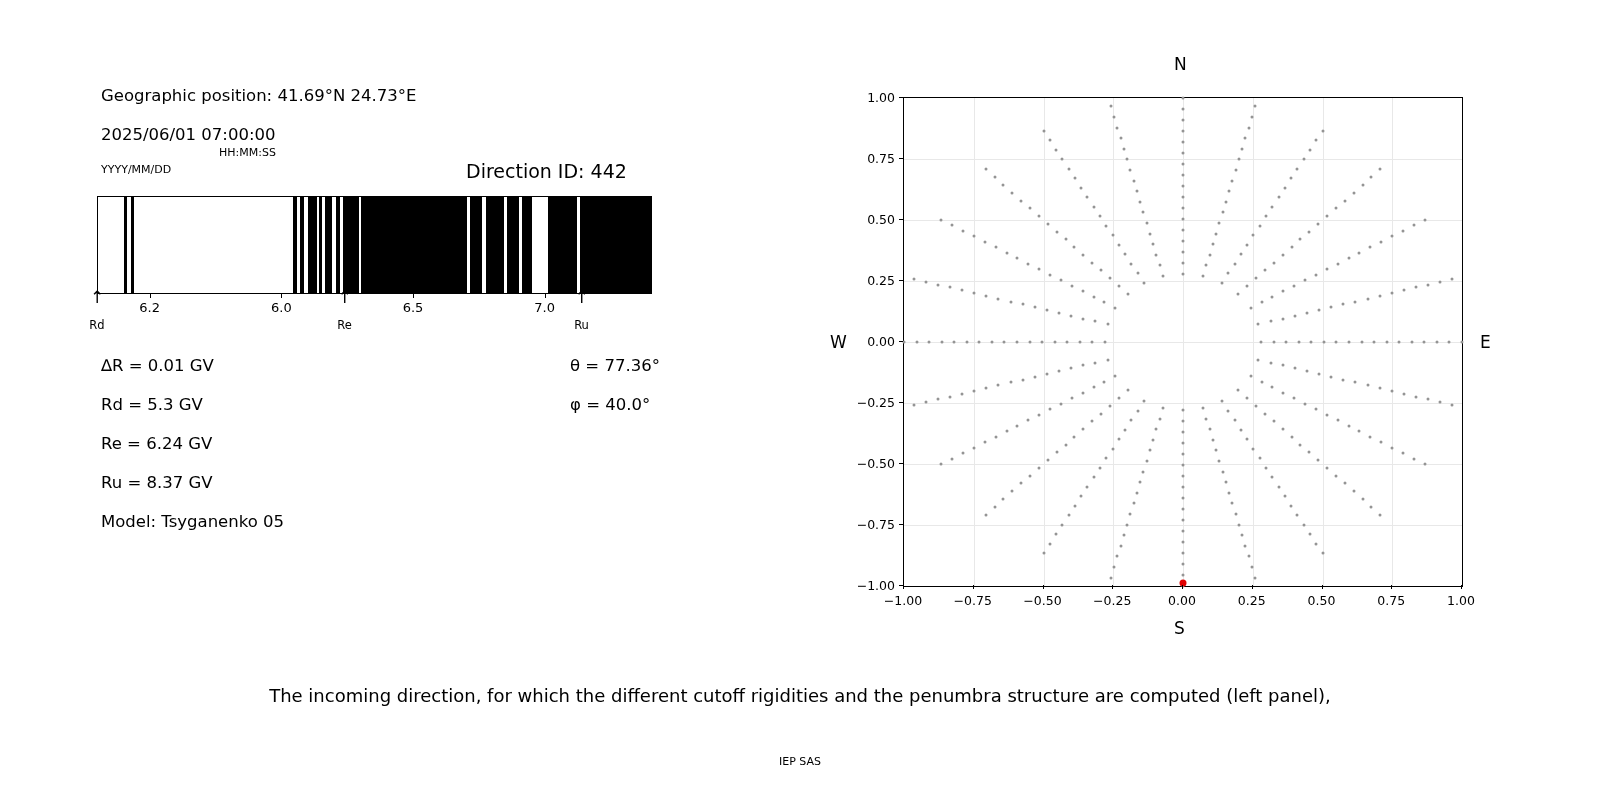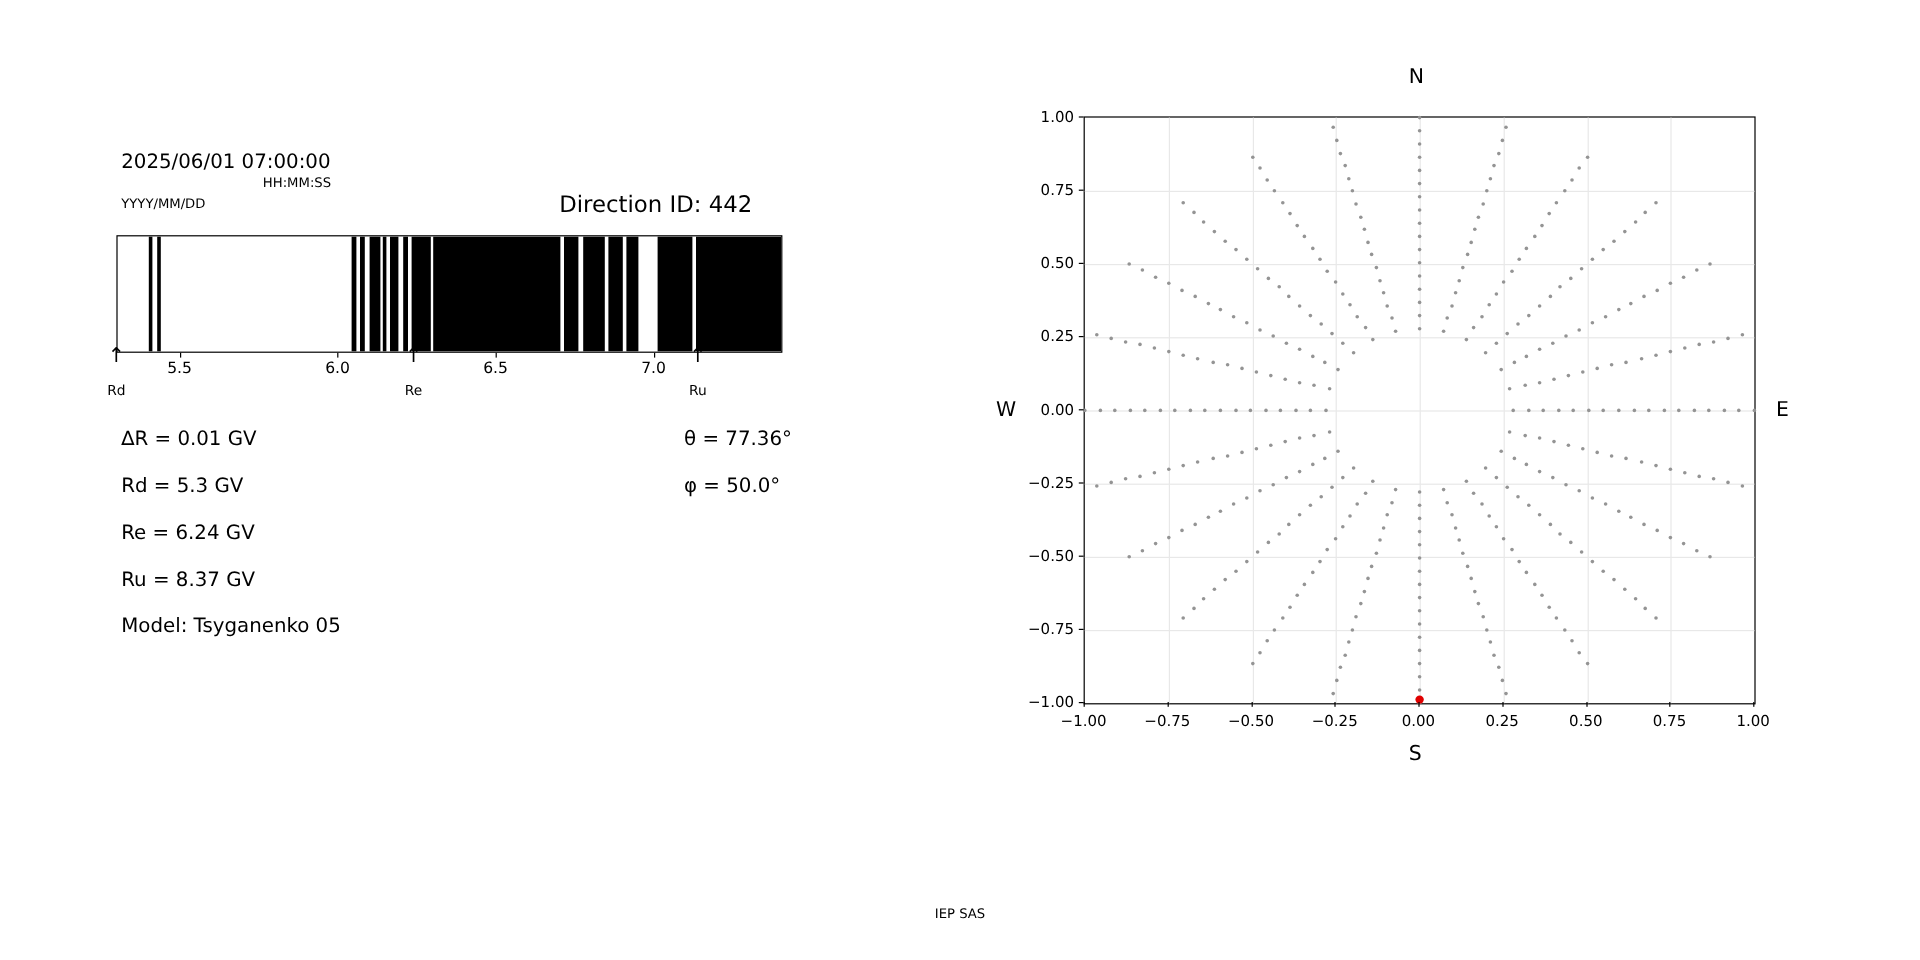--- a/index.html
+++ b/index.html
@@ -164,20 +164,21 @@
     text-align: center;
     font-size: 11px;
     color: #000;
   }
 </style>
 </head>
 <body>
 
 <div id="left-panel" class="abs">
 
+  <div class="abs info-line" style="left:101px; top:86px;">Geographic position: 41.69°N 24.73°E</div>
 
   <div class="abs info-line" style="left:101px; top:125px;">2025/06/01 07:00:00</div>
 
   <div class="abs small-label" style="left:101px; top:163px;">YYYY/MM/DD</div>
 
   <div class="abs small-label" style="left:219px; top:146px;">HH:MM:SS</div>
 
   <div class="abs" id="direction-id" style="left:466px; top:160px;">Direction ID: 442</div>
 
   <div class="abs" id="penumbra-box">
@@ -196,21 +197,21 @@
       <div class="band" style="left: 388.417px; width: 17.1167px;"></div>
       <div class="band" style="left: 408.693px; width: 12.64px;"></div>
       <div class="band" style="left: 424.493px; width: 10.0067px;"></div>
       <div class="band" style="left: 450.3px; width: 28.9667px;"></div>
       <div class="band" style="left: 482.427px; width: 70.5733px;"></div>
     </div>
 
   <div class="abs" id="penumbra-axis">
 
   <div class="tick" style="left: 52.6667px;"></div>
-      <div class="tick-label" style="left: 52.6667px;">5.5</div>
+      <div class="tick-label" style="left: 52.6667px;">6.2</div>
       <div class="tick" style="left: 184.333px;"></div>
       <div class="tick-label" style="left: 184.333px;">6.0</div>
       <div class="tick" style="left: 316px;"></div>
       <div class="tick-label" style="left: 316px;">6.5</div>
       <div class="tick" style="left: 447.667px;"></div>
       <div class="tick-label" style="left: 447.667px;">7.0</div>
       <div class="arrow-marker" style="left: 0px; top: -4px;">
         <span class="arrow-glyph">↑</span>
         <span class="arrow-text">Rd</span>
       </div>
@@ -224,21 +225,21 @@
       </div>
     </div>
 
   <div class="abs info-line" style="left:101px; top:356px;">∆R = 0.01 GV</div>
   <div class="abs info-line" style="left:101px; top:395px;">Rd = 5.3 GV</div>
   <div class="abs info-line" style="left:101px; top:434px;">Re = 6.24 GV</div>
   <div class="abs info-line" style="left:101px; top:473px;">Ru = 8.37 GV</div>
   <div class="abs info-line" style="left:101px; top:512px;">Model: Tsyganenko 05</div>
 
   <div class="abs info-line" style="left:570px; top:356px;">θ = 77.36°</div>
-  <div class="abs info-line" style="left:570px; top:395px;">φ = 50.0°</div>
+  <div class="abs info-line" style="left:570px; top:395px;">φ = 40.0°</div>
 </div>
 
 <div id="right-panel" class="abs">
 
   <div class="compass" style="left:354px; top:14px;">N</div>
 
   <div class="compass" style="left:354px; top:578px;">S</div>
 
   <div class="compass" style="left:10px; top:292px;">W</div>
 
@@ -705,15 +706,16 @@
       <div class="tickmark-y" style="left: 79px; top: 179px;"></div>
       <div class="ax-tick-y" style="left: 29px; width: 46px; top: 179px;">0.50</div>
       <div class="tickmark-y" style="left: 79px; top: 118px;"></div>
       <div class="ax-tick-y" style="left: 29px; width: 46px; top: 118px;">0.75</div>
       <div class="tickmark-y" style="left: 79px; top: 57px;"></div>
       <div class="ax-tick-y" style="left: 29px; width: 46px; top: 57px;">1.00</div>
     </div>
 </div>
 
 <div id="caption" class="abs">
+  <div>The incoming direction, for which the different cutoff rigidities and the penumbra structure are computed (left panel),</div>
 </div>
 
 <div id="footer" class="abs">IEP SAS</div>
 
 </body></html>

